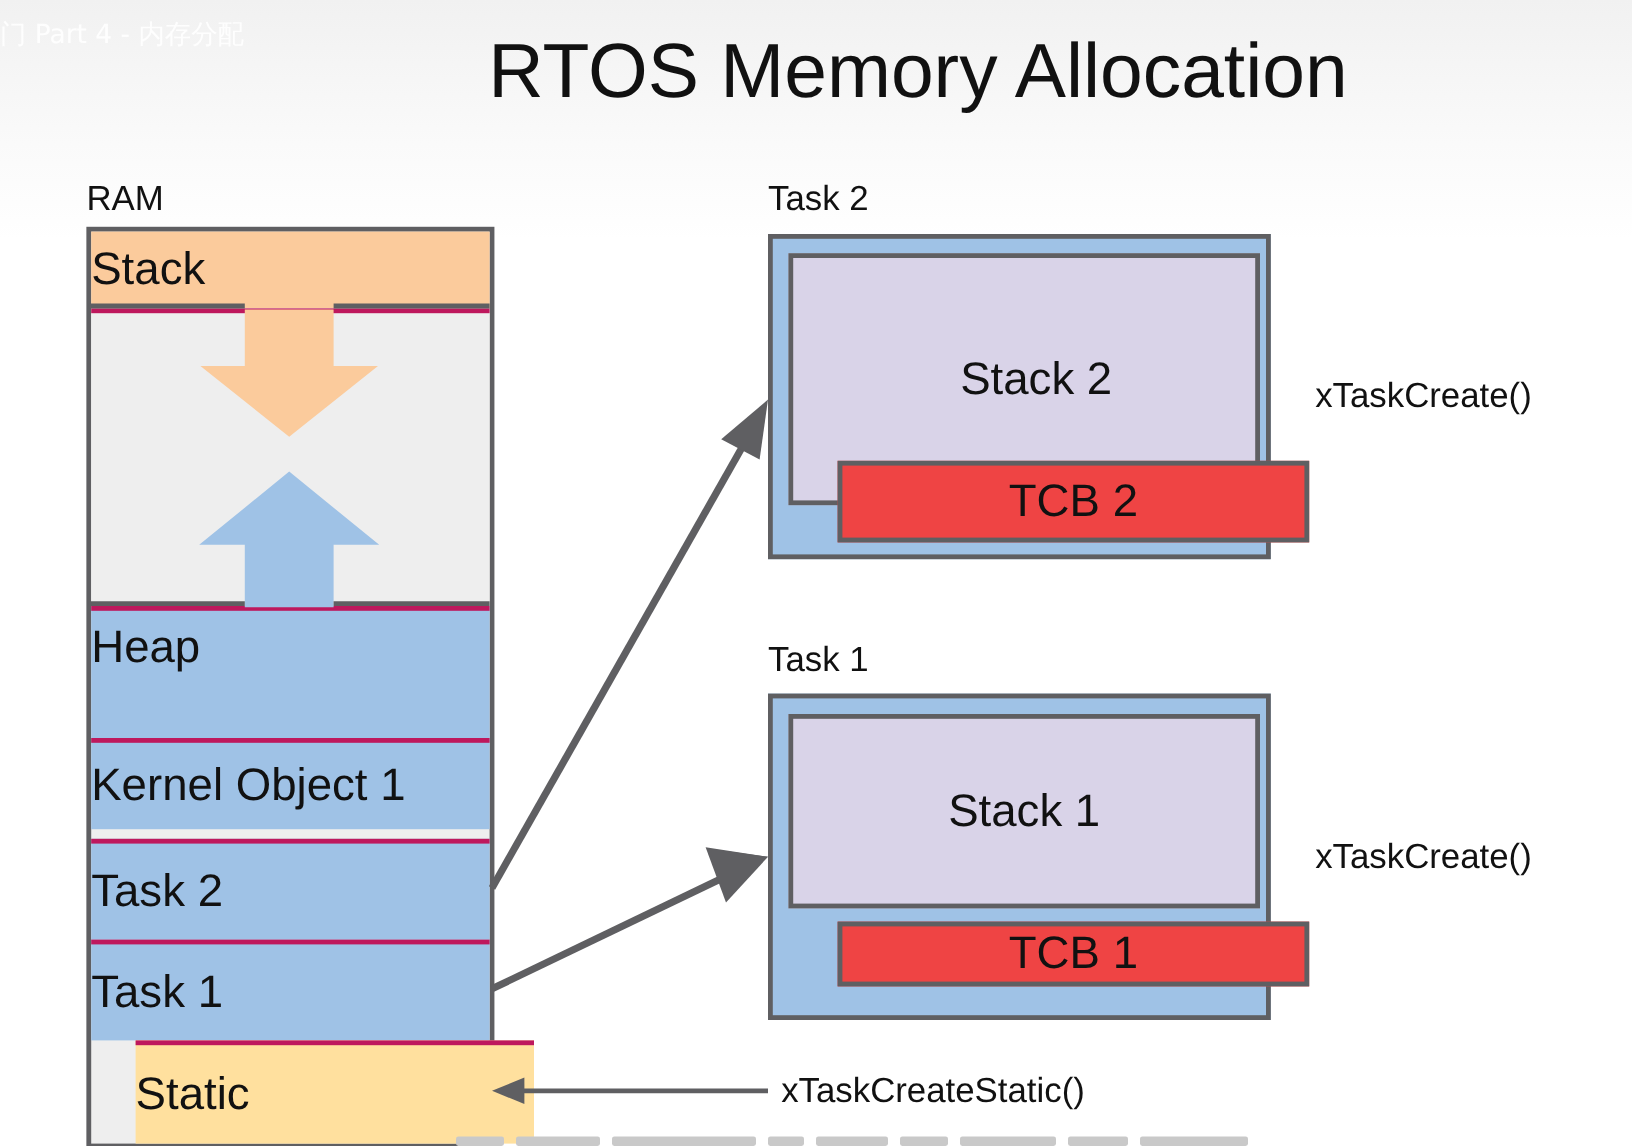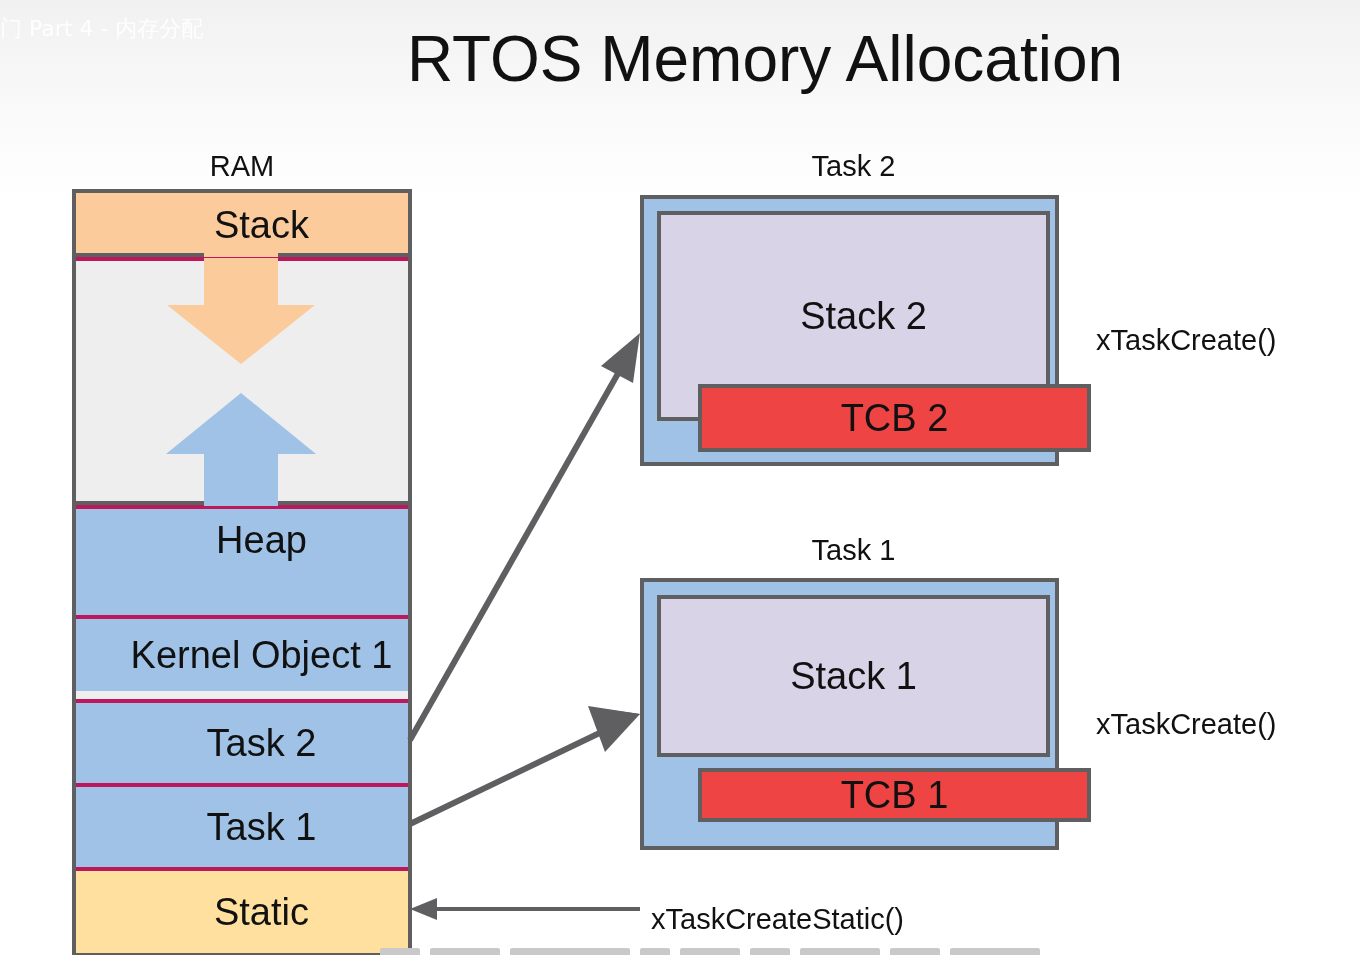--- a/index.html
+++ b/index.html
@@ -11,31 +11,31 @@
   }
   .abs { position:absolute; }
   .video-caption {
     left:0; top:14px; font-size:22px; color:#ffffff; opacity:0.92;
     font-family:"DejaVu Sans", sans-serif; white-space:nowrap;
   }
   .slide-title {
     left:0; width:1530px; top:22px; text-align:center; font-size:64px; color:#111;
     white-space:nowrap;
   }
-  .heading { font-size:29px; text-align:center; }
+  .heading { font-size:29px; }
   
   .ram { left:72px; top:189px; width:332px; height:760px; border:4px solid #5f5f62; background:#eeeeee; box-sizing:content-box; }
-  .seg { position:absolute; left:0; width:100%; box-sizing:border-box; display:flex; align-items:center; justify-content:center; font-size:38px; color:#111;padding-left:39px; }
+  .seg { position:absolute; left:0; width:100%; box-sizing:border-box; display:flex; align-items:center; justify-content:flex-start; font-size:38px; color:#111; }
   .seg.sep { border-top:4px solid #be185d; }
   
   .taskbox { width:419px; border:4px solid #5f5f62; background:#9fc2e6; box-sizing:border-box; }
   .inner { position:absolute; left:13px; width:393px; border:4px solid #5f5f62; box-sizing:border-box; display:flex; align-items:center; justify-content:center; font-size:38px; color:#111; }
   .inner.stack { background:#d9d3e8; }
   .inner.tcb { background:#ef4444;margin-left:41px; }
-  .fn { font-size:29px; color:#111; white-space:nowrap;margin-top:10px; }
+  .fn { font-size:29px; color:#111; white-space:nowrap; }
   svg.overlay { position:absolute; left:0; top:0; width:1360px; height:955px; pointer-events:none; }
   .subtitle-strip { left:380px; top:942px; width:760px; height:13px; overflow:hidden; }
   .subtitle-strip span { display:inline-block; height:8px; margin-top:5px; margin-right:10px; background:#c9c9c9; border-radius:2px; }
 </style>
 </head>
 <body>
 
 <div class="abs video-caption">门 Part 4 - 内存分配</div>
 <div class="abs slide-title">RTOS Memory Allocation</div>
 
@@ -50,21 +50,21 @@
   </div>
   <div class="seg sep" style="top:422px; height:76px; background:#9fc2e6;">
     <span>Kernel Object 1</span>
   </div>
   <div class="seg sep" style="top:506px; height:84px; background:#9fc2e6;">
     <span>Task 2</span>
   </div>
   <div class="seg sep" style="top:590px; height:84px; background:#9fc2e6;">
     <span>Task 1</span>
   </div>
-  <div class="seg sep" style="top:674px; height:86px; background:#ffe09e;">
+  <div class="seg sep" style="top:674px; height:86px; background:#ffe09e;margin-left:37px;">
     <span>Static</span>
   </div>
 </div>
 
 <div class="abs heading" style="left:640px; width:427px; top:150px;">Task 2</div>
 <div class="abs taskbox" style="left:640px; top:195px; height:271px;">
   <div class="inner stack" style="top:12px; height:210px;padding-left:20px;">
     <span>Stack 2</span>
   </div>
   <div class="inner tcb" style="top:185px; height:68px;">

